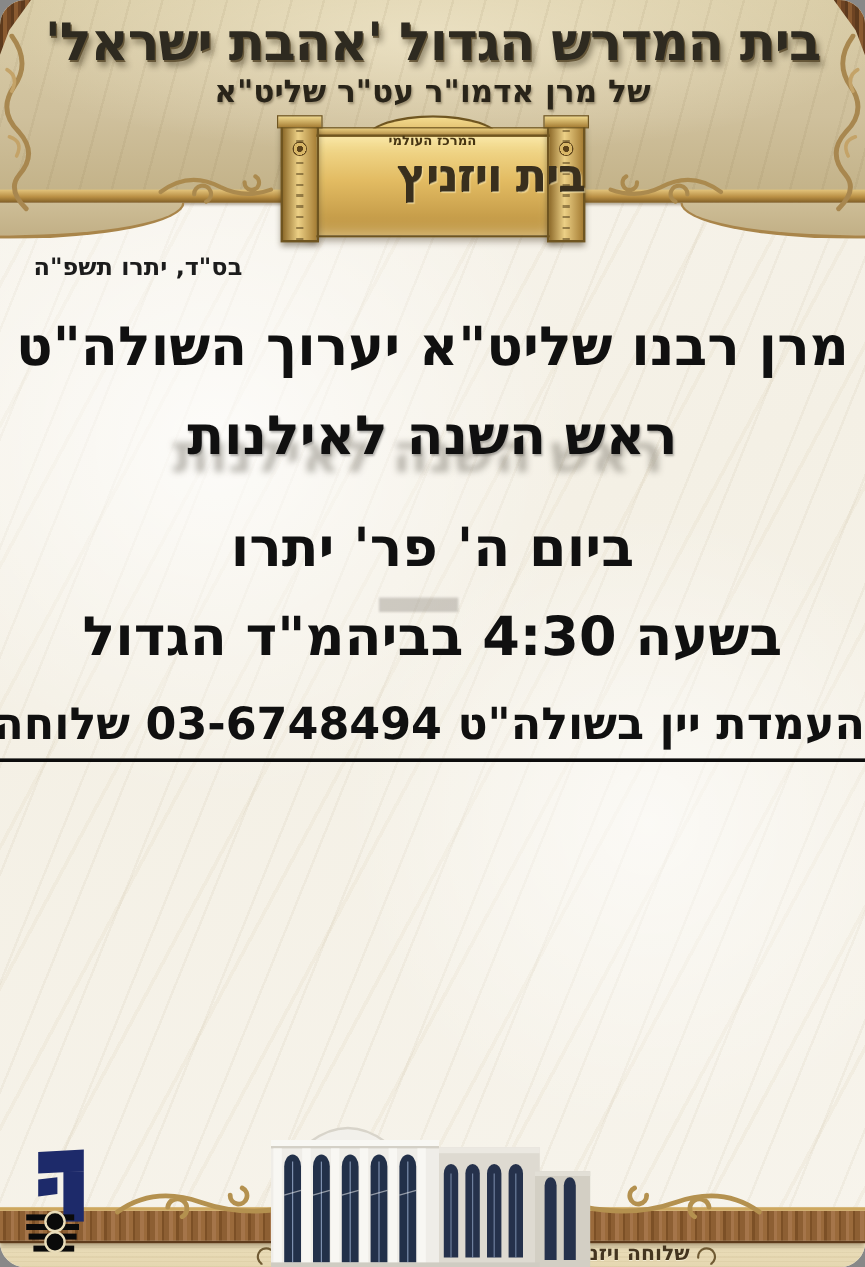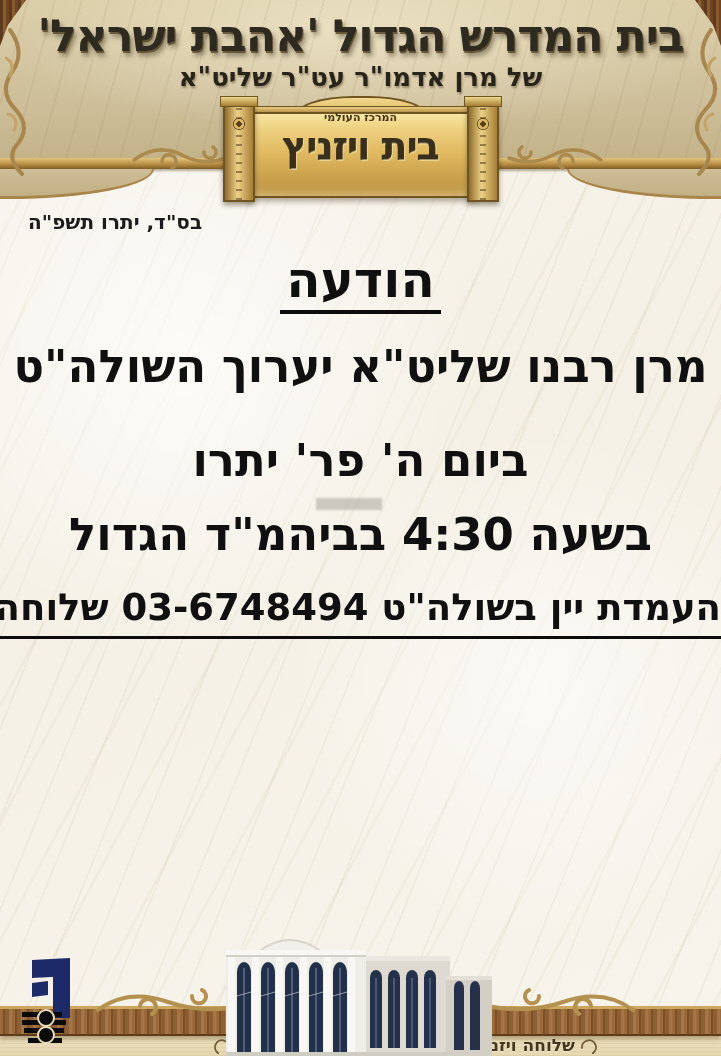--- a/index.html
+++ b/index.html
@@ -6,20 +6,21 @@
   .poster{
     position:relative;width:721px;height:1056px;margin:0 auto;overflow:hidden;
     background:
       radial-gradient(ellipse 60% 40% at 25% 35%, rgba(255,255,255,.75), transparent 70%),
       radial-gradient(ellipse 50% 35% at 75% 65%, rgba(255,255,255,.6), transparent 70%),
       repeating-linear-gradient(112deg, rgba(205,193,168,.16) 0 2px, transparent 2px 34px),
       repeating-linear-gradient(118deg, rgba(222,210,185,.20) 0 3px, transparent 3px 55px),
       linear-gradient(160deg,#f8f5ee 0%,#f4f0e5 45%,#f7f4ec 100%);
     font-family:"DejaVu Sans","Liberation Sans",sans-serif;
     direction:rtl;
+    border-radius:21px;
   }
   
   .header{
     position:absolute;top:0;left:0;right:0;height:162px;
     background:
       repeating-linear-gradient(105deg, rgba(120,100,60,.08) 0 2px, transparent 2px 26px),
       radial-gradient(ellipse 70% 80% at 50% 20%, rgba(255,248,225,.5), transparent 75%),
       linear-gradient(180deg,#d9cca6 0%,#cfc09c 60%,#c3b288 100%);
   }
   .gold-rule{position:absolute;top:158px;left:0;right:0;height:11px;z-index:2;
@@ -41,21 +42,21 @@
     margin-top:2px;text-align:center;font-size:26px;font-weight:800;color:#292419;
     text-shadow:1px 2px 2px rgba(60,48,25,.4);}
   .edge-flourish{position:absolute;top:28px;z-index:3;}
   .edge-flourish.l{left:-4px;}
   .edge-flourish.r{right:-4px;transform:scaleX(-1);}
   .rule-flourish{position:absolute;top:140px;z-index:3;}
   .rule-flourish.l{left:132px;}
   .rule-flourish.r{right:118px;transform:scaleX(-1);}
   
   .banner{position:absolute;top:102px;left:50%;transform:translateX(-50%);
-    width:276px;height:96px;z-index:5;}
+    width:254px;height:96px;z-index:5;}
   .banner .panel{position:absolute;left:22px;right:22px;top:10px;bottom:0;
     background:linear-gradient(180deg,#f6e096 0%,#e2bb62 45%,#b98f3e 100%);
     border:2px solid #6f5520;box-shadow:inset 0 0 14px rgba(255,244,200,.7),0 3px 6px rgba(50,35,10,.4);}
   .banner .arch{position:absolute;left:72px;right:72px;top:-6px;height:22px;
     background:linear-gradient(180deg,#f3da8e,#cda24c);
     border:2px solid #6f5520;border-bottom:none;border-radius:58px 58px 0 0/20px 20px 0 0;}
   .banner .cornice{position:absolute;left:18px;right:18px;top:4px;height:8px;
     background:linear-gradient(180deg,#e9cc7d,#a8803a);border:1px solid #6f5520;}
   .banner .col{position:absolute;top:0;bottom:-4px;width:28px;z-index:2;
     background:
@@ -64,21 +65,21 @@
     border:2px solid #6f5520;box-shadow:0 3px 5px rgba(50,35,10,.45);}
   .banner .col.l{left:0;}
   .banner .col.r{right:0;}
   .banner .col::before{content:"";position:absolute;top:-8px;left:-5px;right:-5px;height:9px;
     background:linear-gradient(180deg,#f0d88c,#a67e35);border:1px solid #6f5520;}
   .banner .col::after{content:"";position:absolute;top:14px;left:50%;width:12px;height:12px;
     transform:translateX(-50%);border-radius:50%;
     background:radial-gradient(circle at 50% 50%, #5c421a 30%, #d9b767 32% 60%, #5c421a 62%);}
   .banner-tag{position:absolute;top:9px;left:0;right:0;text-align:center;z-index:3;
     font-size:11px;font-weight:700;color:#463513;}
-  .banner-name{position:absolute;top:22px;left:0;right:0;text-align:center;z-index:3;
+  .banner-name{position:absolute;top:22px;left:0;right:0;z-index:3;
     font-size:38px;font-weight:800;color:#392f1d;letter-spacing:-1px;
     text-shadow:1px 2px 1px rgba(255,240,190,.55),0 1px 0 #20180a;}
   
   .dateline{position:absolute;top:210px;left:28px;direction:rtl;
     font-size:20px;font-weight:800;color:#1c1c1c;z-index:4;}
   .notice{position:absolute;top:252px;left:0;right:0;text-align:center;z-index:4;color:#101010;}
   .notice-heading{display:inline-block;margin:0 0 16px 0;font-size:50px;line-height:1.15;
     font-weight:800;border-bottom:4px solid #0c0c0c;padding:0 6px 0 6px;}
   .nline{margin:0;font-size:45px;line-height:74px;font-weight:800;white-space:nowrap;}
   .nline.gap{margin-top:20px;}
@@ -145,22 +146,22 @@
     <div class="panel"></div>
     <div class="col l"></div>
     <div class="col r"></div>
     <div class="banner-tag">המרכז העולמי</div>
     <div class="banner-name">בית ויזניץ</div>
   </div>
 
   <div class="dateline">בס"ד, יתרו תשפ"ה</div>
 
   <main class="notice">
-    <h2 class="notice-heading">הודעה</h2>
     <p class="nline">מרן רבנו שליט"א יערוך השולה"ט</p>
+    <p class="nline ghosted">ראש השנה לאילנות</p>
     <p class="nline gap">ביום ה' פר' יתרו</p>
     <p class="nline">בשעה 4:30 בביהמ"ד הגדול</p>
     <div>
       <span class="contact-line">העמדת יין בשולה"ט 03-6748494 שלוחה 5</span>
     </div>
   </main>
   <div class="artifact"></div>
 
   <div class="bottom-strip"></div>
   <div class="wood-bar"></div>

